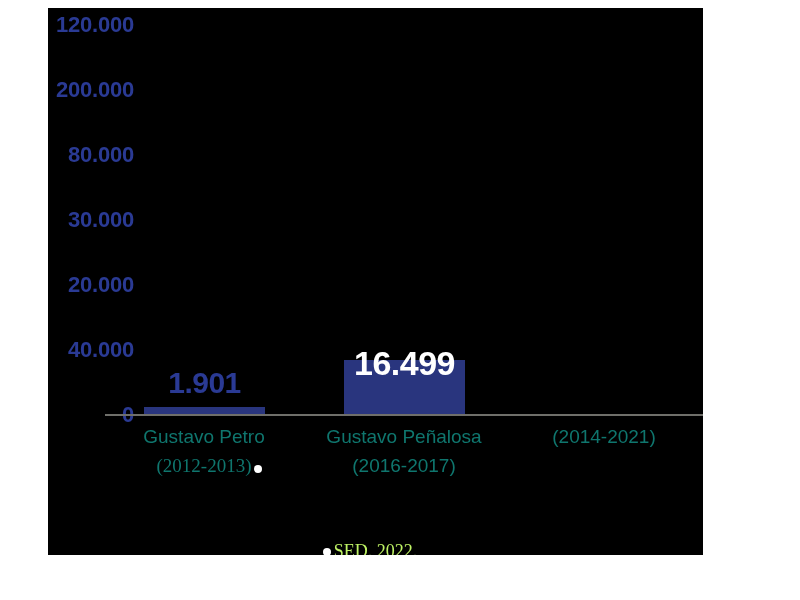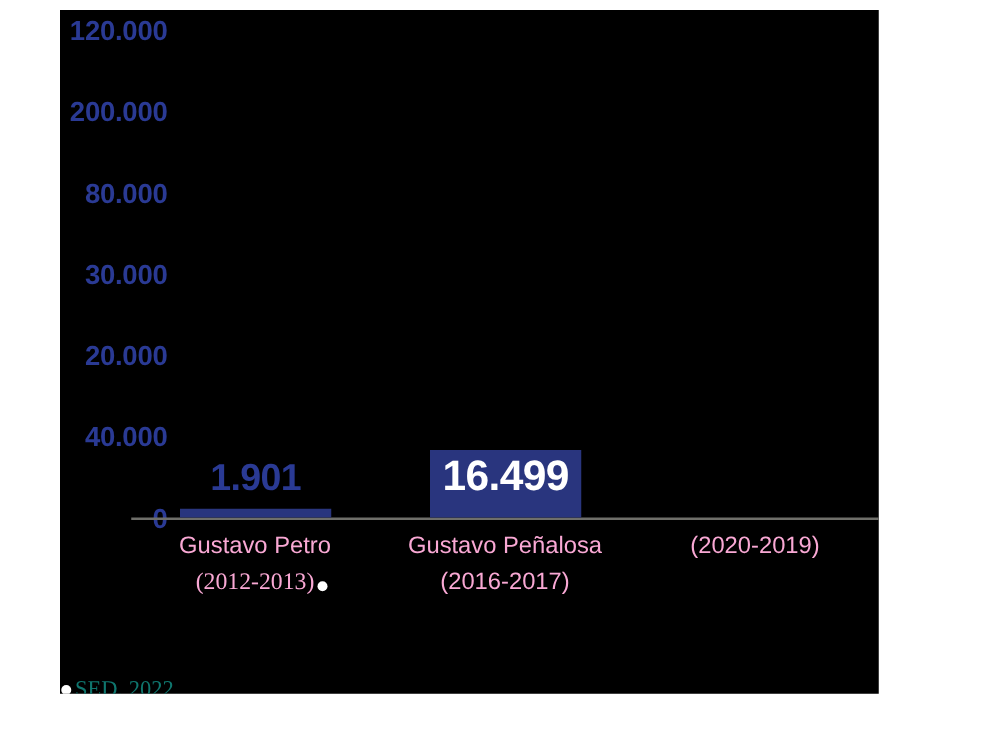--- a/index.html
+++ b/index.html
@@ -87,21 +87,21 @@
     line-height: 1;
     letter-spacing: -0.5px;
     white-space: nowrap;
   }
 
   
   .cat-label {
     position: absolute;
     width: 190px;
     text-align: center;
-    color: #f9a8d4;
+    color: #0f766e;
     font-size: 19px;
     line-height: 1.55;
     white-space: nowrap;
   }
   .cat-label .cat-name,
   .cat-label .cat-period {
     display: block;
   }
   .cat-period-wrap {
     position: relative;
@@ -114,25 +114,25 @@
     height: 8px;
     border-radius: 50%;
     background: #ffffff;
   }
 
   
   #source-note {
     position: absolute;
     left: 0;
     width: 655px;
-    color: #0f766e;
+    text-align: center;
+    color: #bef264;
     font-size: 18px;
     line-height: 1;
     white-space: nowrap;
-    padding-left: 12px;
   }
 </style>
 </head>
 <body>
 
 <div id="chart-panel">
 
   <div class="ytick" style="top: 17px;">120.000</div>
   <div class="ytick" style="top: 82px;">200.000</div>
   <div class="ytick" style="top: 147px; text-align: right;">80.000</div>
@@ -143,39 +143,39 @@
 
   <div id="axis-line" style="top: 406px;"></div>
 
   <div class="bar-group" style="left: 96px; top: 0; height: 406px;">
     <div class="bar" style="height: 7px;"></div>
     <div class="bar-value-outside" style="bottom: 16px;">1.901</div>
   </div>
 
   <div class="bar-group" style="left: 296px; top: 0; height: 406px;">
     <div class="bar" style="height: 54px;"></div>
-    <div class="bar-value-inside" style="bottom: 16px;">16.499</div>
+    <div class="bar-value-inside" style="bottom: 34px;">16.499</div>
   </div>
 
 
   <div class="cat-label" style="left: 61px; top: 414px;">
     <span class="cat-name">Gustavo Petro</span>
     <span class="cat-period-wrap">
       <span class="cat-period">(2012-2013)</span>
       <span class="white-dot" style="right: -11px; top: 14px;"></span>
     </span>
   </div>
 
   <div class="cat-label" style="left: 261px; top: 414px;">
     <span class="cat-name">Gustavo Peñalosa</span>
     <span class="cat-period">(2016-2017)</span>
   </div>
 
   <div class="cat-label" style="left: 461px; top: 414px;">
-    <span class="cat-period">(2020-2019)</span>
+    <span class="cat-period">(2014-2021)</span>
   </div>
 
   <div id="source-note" style="top: 534px;">
     <span class="cat-period-wrap">
       <span class="white-dot" style="left: -11px; top: 6px;"></span>
       <span>SED. 2022.</span>
     </span>
   </div>
 
 </div>

